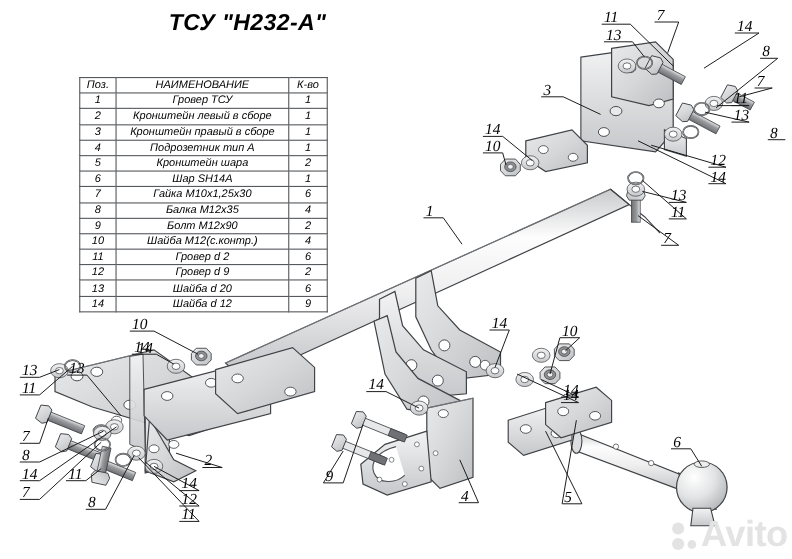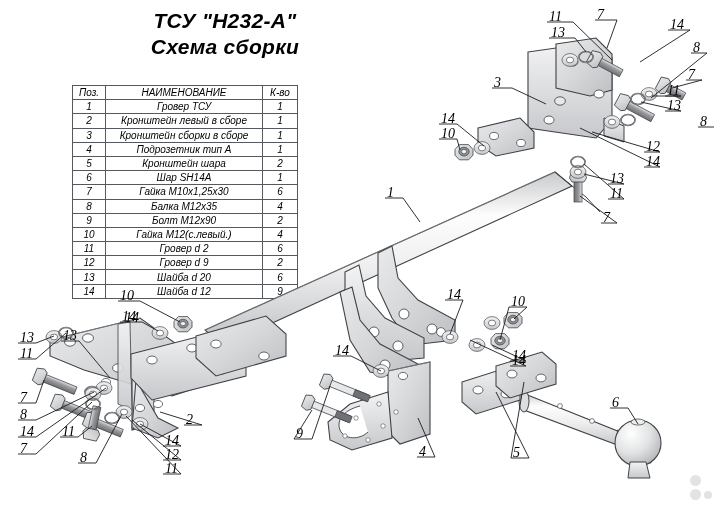--- a/index.html
+++ b/index.html
@@ -32,21 +32,21 @@
     color: #000;
     letter-spacing: 0.3px;
     line-height: 1.22;
     white-space: nowrap;
   }
 
   
   #parts-table {
     position: absolute;
     left: 72px;
-    top: 85px;
+    top: 70px;
     width: 218px;
     border-collapse: collapse;
     table-layout: fixed;
     border-radius: 13px;
   }
   #parts-table td, #parts-table th {
     border: 1px solid #55585c;
     font-family: "Liberation Sans", sans-serif;
     font-style: italic;
     font-size: 10px;
@@ -114,21 +114,20 @@
   #watermark .dots i.d2 { width: 11px; height: 11px; left: 0;  top: 15px; }
   #watermark .dots i.d3 { width: 8px;  height: 8px;  left: 14px; top: 17px; }
 </style>
 </head>
 <body>
 
 <div id="page">
 
   <div id="title-block">
     <div class="title-line">ТСУ "Н232-А"</div>
-    <div class="title-line">Схема сборки</div>
   </div>
 
   <table id="parts-table">
     <thead>
       <tr>
         <th class="col-pos">Поз.</th>
         <th class="col-name">НАИМЕНОВАНИЕ</th>
         <th class="col-qty">К-во</th>
       </tr>
     </thead>
@@ -138,21 +137,21 @@
           <td class="col-name name-cell">Гровер ТСУ</td>
           <td class="col-qty">1</td>
         </tr>
         <tr>
           <td class="col-pos">2</td>
           <td class="col-name name-cell">Кронштейн левый в сборе</td>
           <td class="col-qty">1</td>
         </tr>
         <tr>
           <td class="col-pos">3</td>
-          <td class="col-name name-cell">Кронштейн сборки в сборе</td>
+          <td class="col-name name-cell">Кронштейн правый в сборе</td>
           <td class="col-qty">1</td>
         </tr>
         <tr>
           <td class="col-pos">4</td>
           <td class="col-name name-cell">Подрозетник тип А</td>
           <td class="col-qty">1</td>
         </tr>
         <tr>
           <td class="col-pos">5</td>
           <td class="col-name name-cell">Кронштейн шара</td>
@@ -173,21 +172,21 @@
           <td class="col-name name-cell">Балка М12х35</td>
           <td class="col-qty">4</td>
         </tr>
         <tr>
           <td class="col-pos">9</td>
           <td class="col-name name-cell">Болт М12х90</td>
           <td class="col-qty">2</td>
         </tr>
         <tr>
           <td class="col-pos">10</td>
-          <td class="col-name name-cell">Гайка М12(с.левый.)</td>
+          <td class="col-name name-cell">Шайба М12(с.контр.)</td>
           <td class="col-qty">4</td>
         </tr>
         <tr>
           <td class="col-pos">11</td>
           <td class="col-name name-cell">Гровер d 2</td>
           <td class="col-qty">6</td>
         </tr>
         <tr>
           <td class="col-pos">12</td>
           <td class="col-name name-cell">Гровер d 9</td>
@@ -598,16 +597,16 @@
       <div class="callout" style="left: 296px; top: 427px;">9</div>
       <div class="callout" style="left: 419px; top: 445px;">4</div>
       <div class="callout" style="left: 512px; top: 354px;">14</div>
       <div class="callout" style="left: 513px; top: 446px;">5</div>
       <div class="callout" style="left: 612px; top: 396px;">6</div>
     </div>
 
   <div id="watermark">
     <span class="dots">
       <i class="d1"></i><i class="d2"></i><i class="d3"></i>
-    </span>
+    </span><span>Avito</span>
   </div>
 
 </div>
 
 </body></html>

